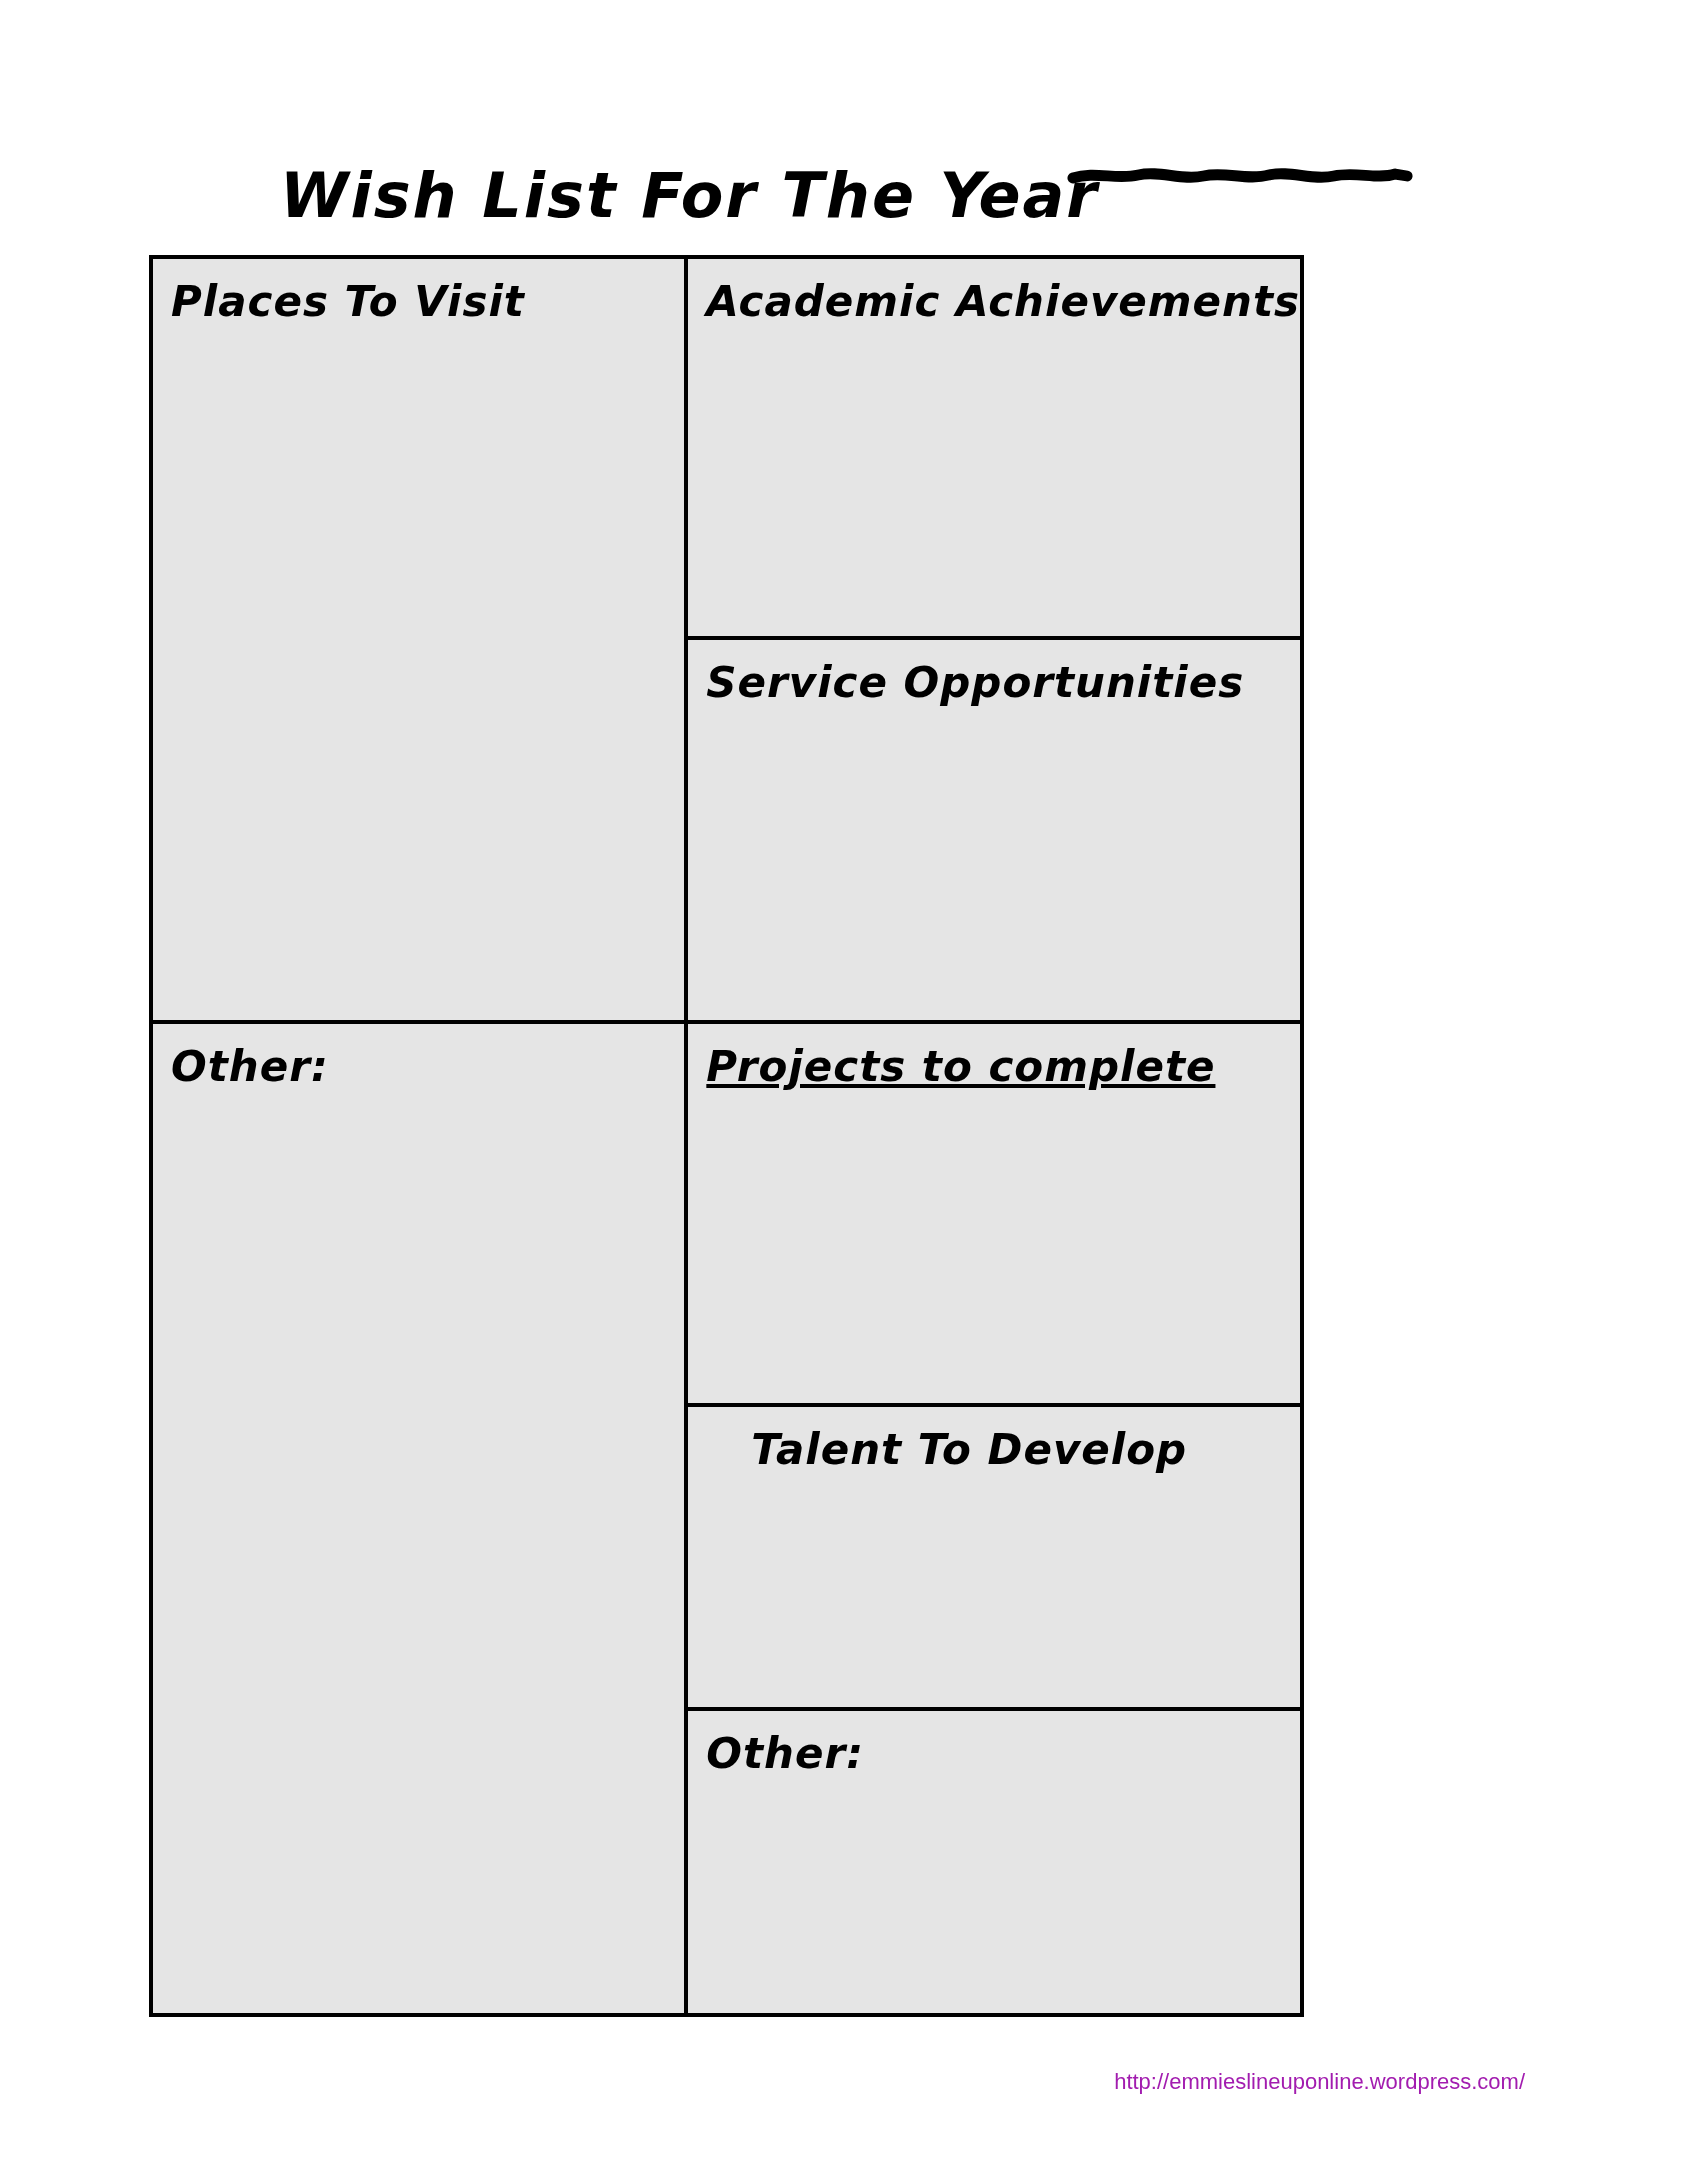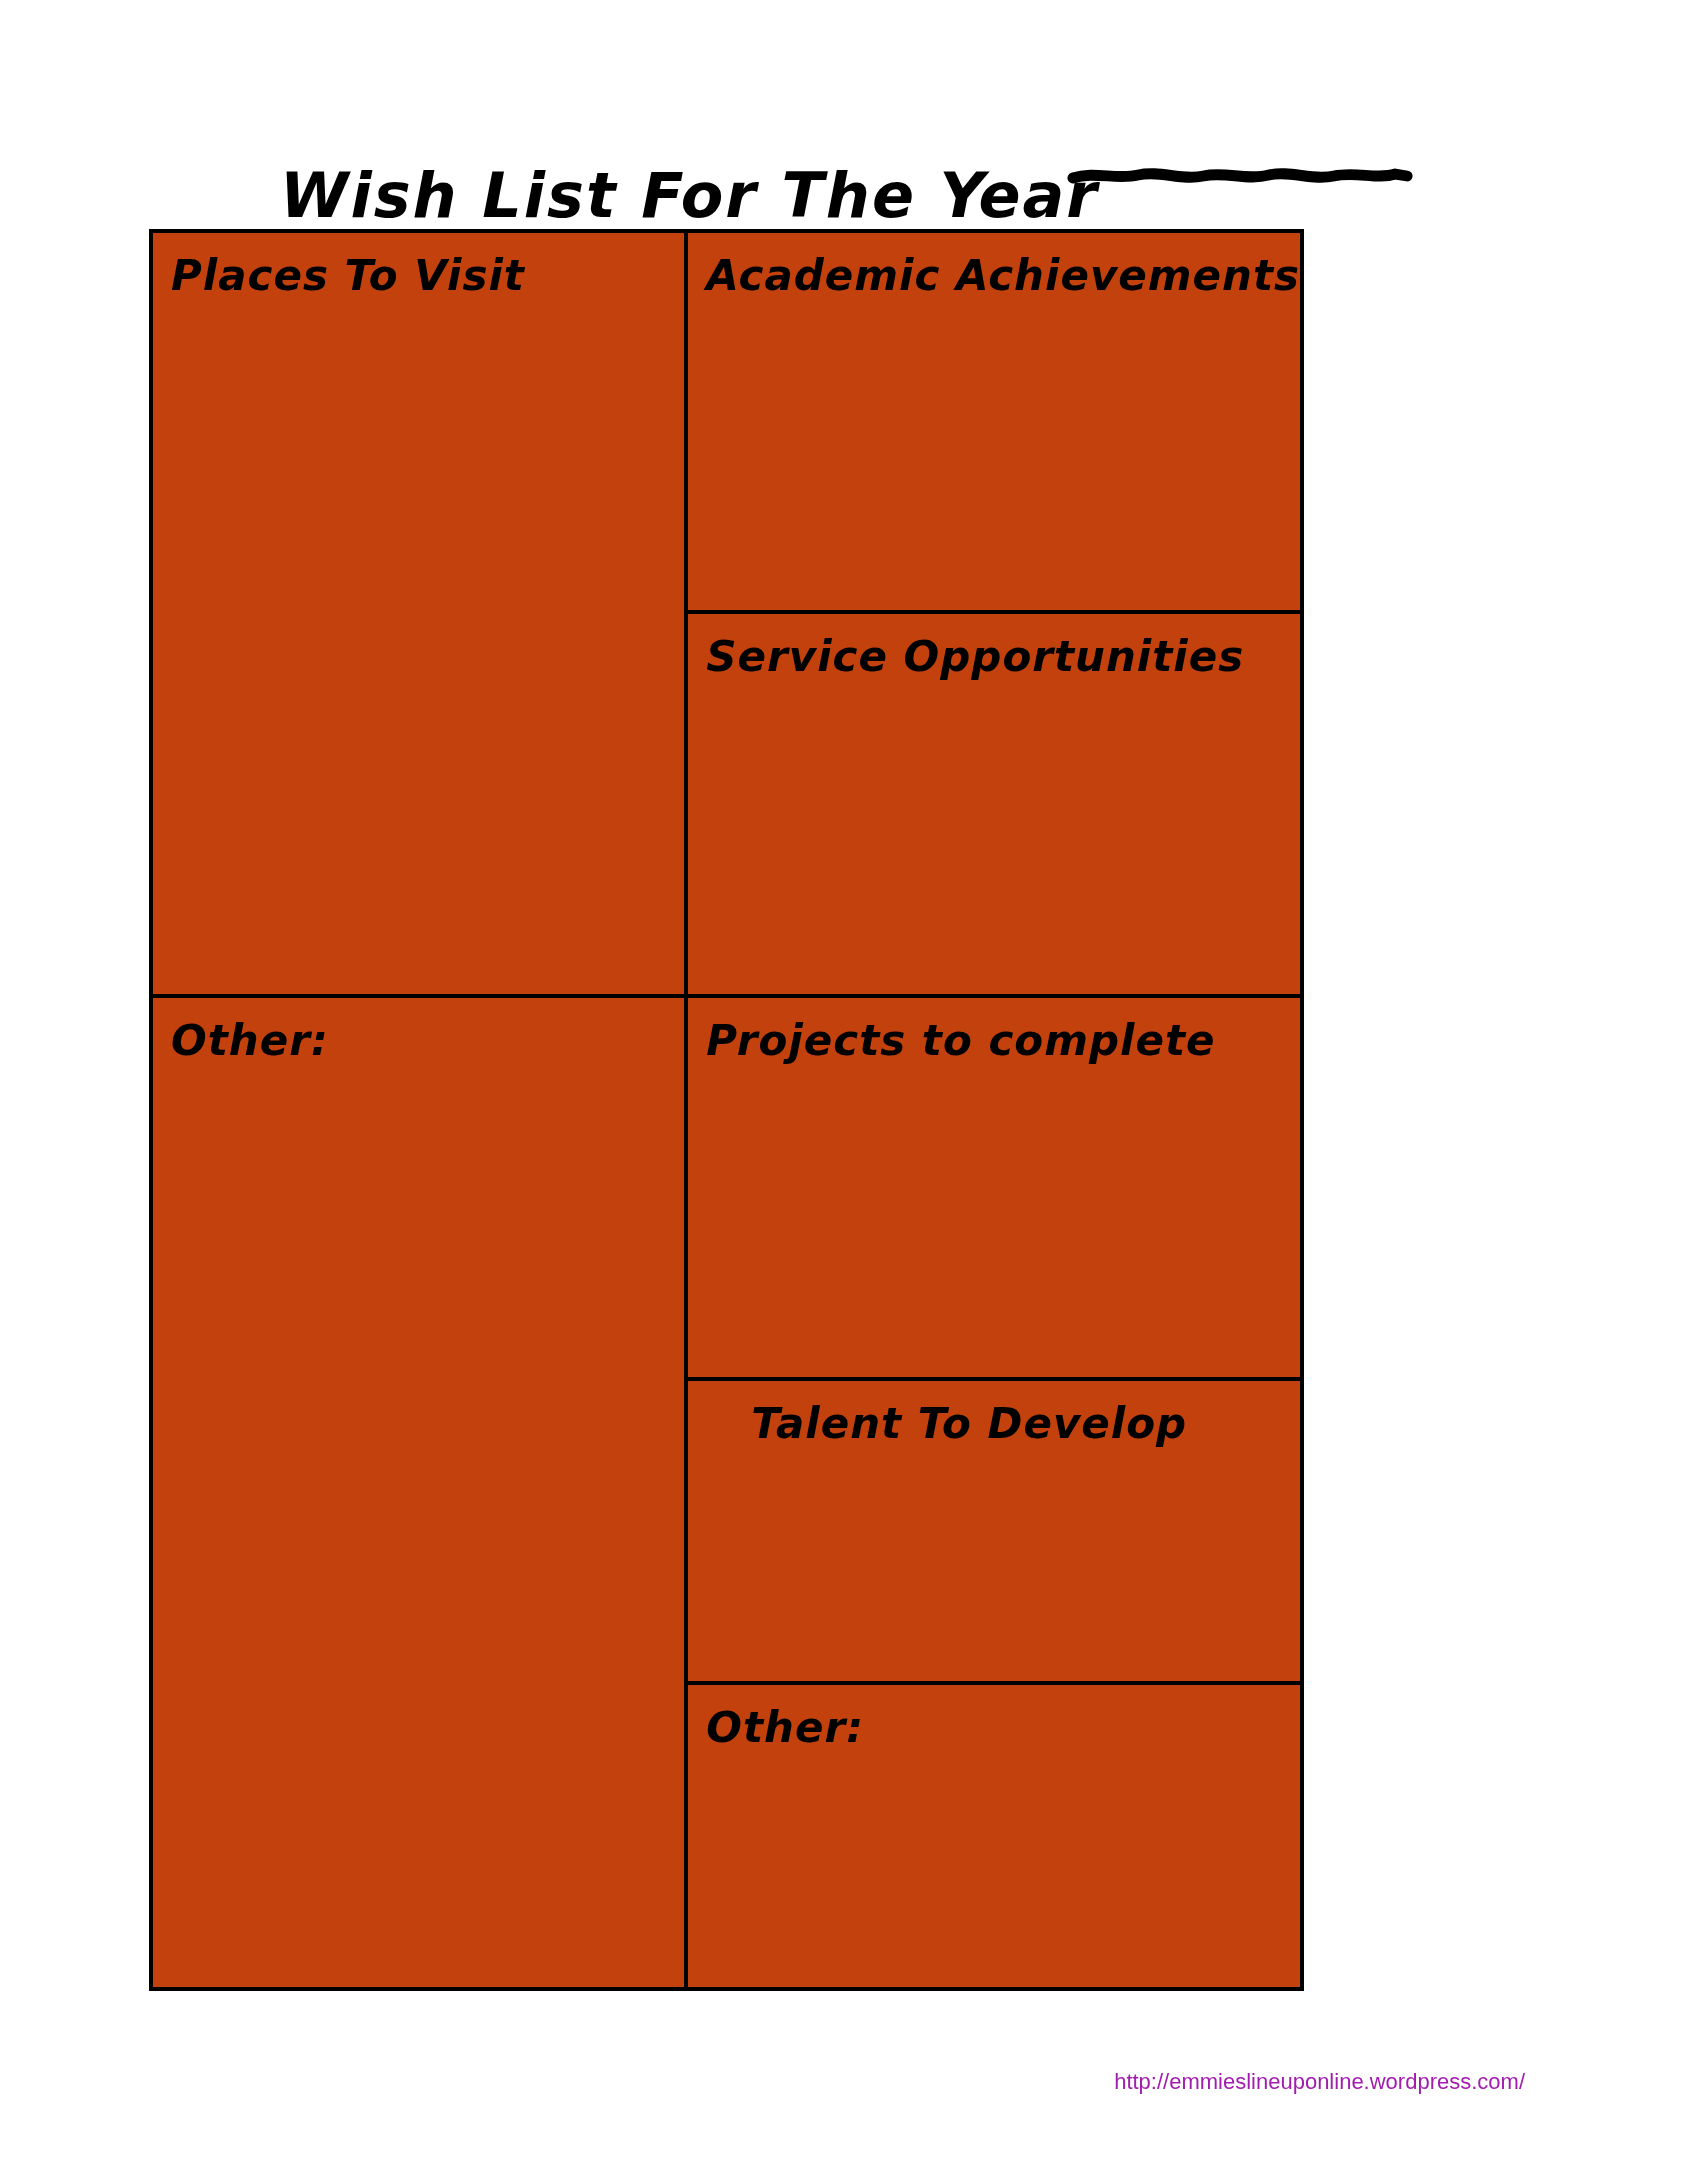--- a/index.html
+++ b/index.html
@@ -31,26 +31,26 @@
     position: absolute;
     left: 1065px;
     top: 154px;
     width: 352px;
     height: 44px;
   }
   
   .grid {
     position: absolute;
     left: 149px;
-    top: 229px;
+    top: 255px;
     width: 1155px;
     height: 1762px;
     border: 4px solid #000000;
     display: flex;
-    background: #c2410c;
+    background: #e5e5e5;
   }
   .col-left {
     width: 699px;
     border-right: 4px solid #000000;
     display: flex;
     flex-direction: column;
   }
   .col-right {
     flex: 1;
     display: flex;
@@ -68,21 +68,21 @@
     letter-spacing: 1px;
     white-space: nowrap;
   }
   .writing-area { flex: 1; }
   
   .h-places { height: 761px; }
   .h-books  { height: 687px; }
   
   .h-academic { height: 377px; }
   .h-service  { height: 384px; }
-  .h-projects { height: 383px; }
+  .h-projects { height: 383px; text-decoration: underline; }
   .h-talent   { height: 304px; padding-left: 45px; }
   .h-grow { flex: 1; }
   
   .footer-url {
     position: absolute;
     top: 2022px;
     right: 158px;
     font-size: 22px;
     letter-spacing: 0px;
     font-family: "Liberation Sans", sans-serif;

